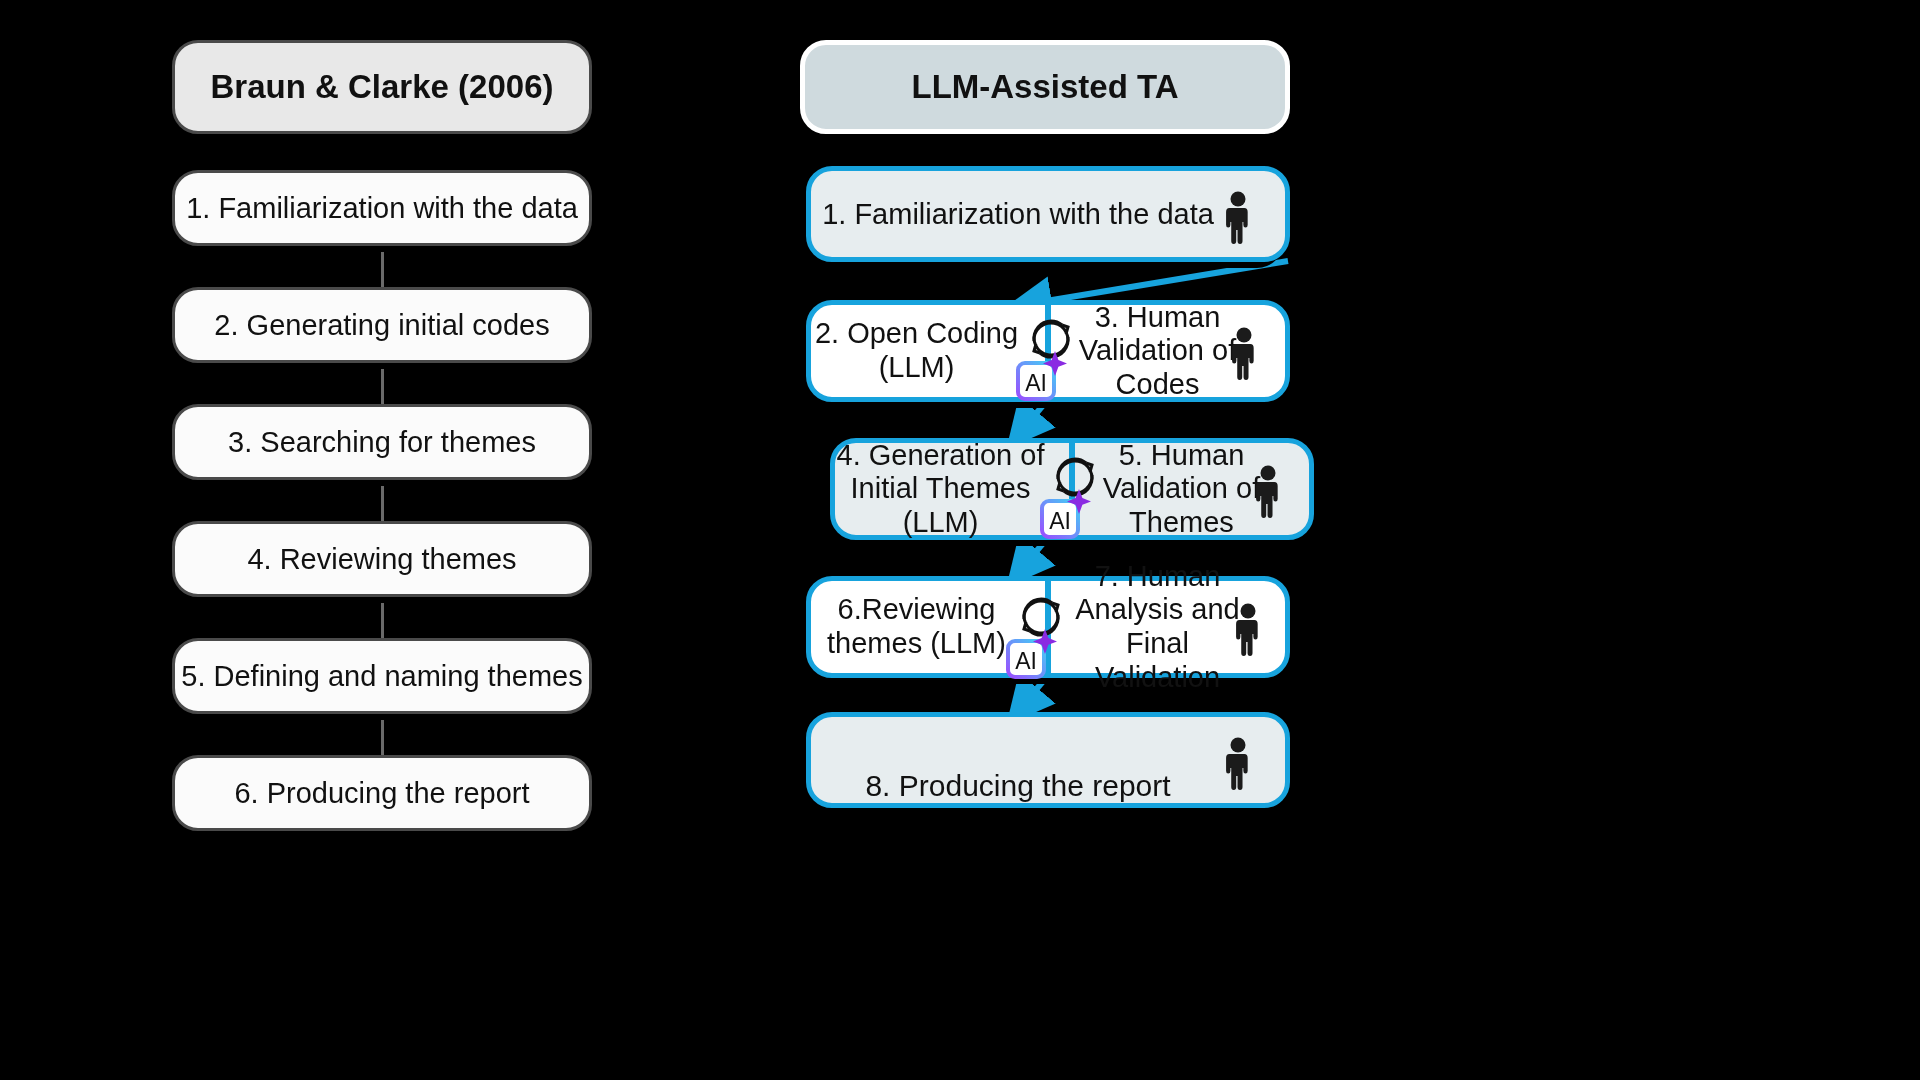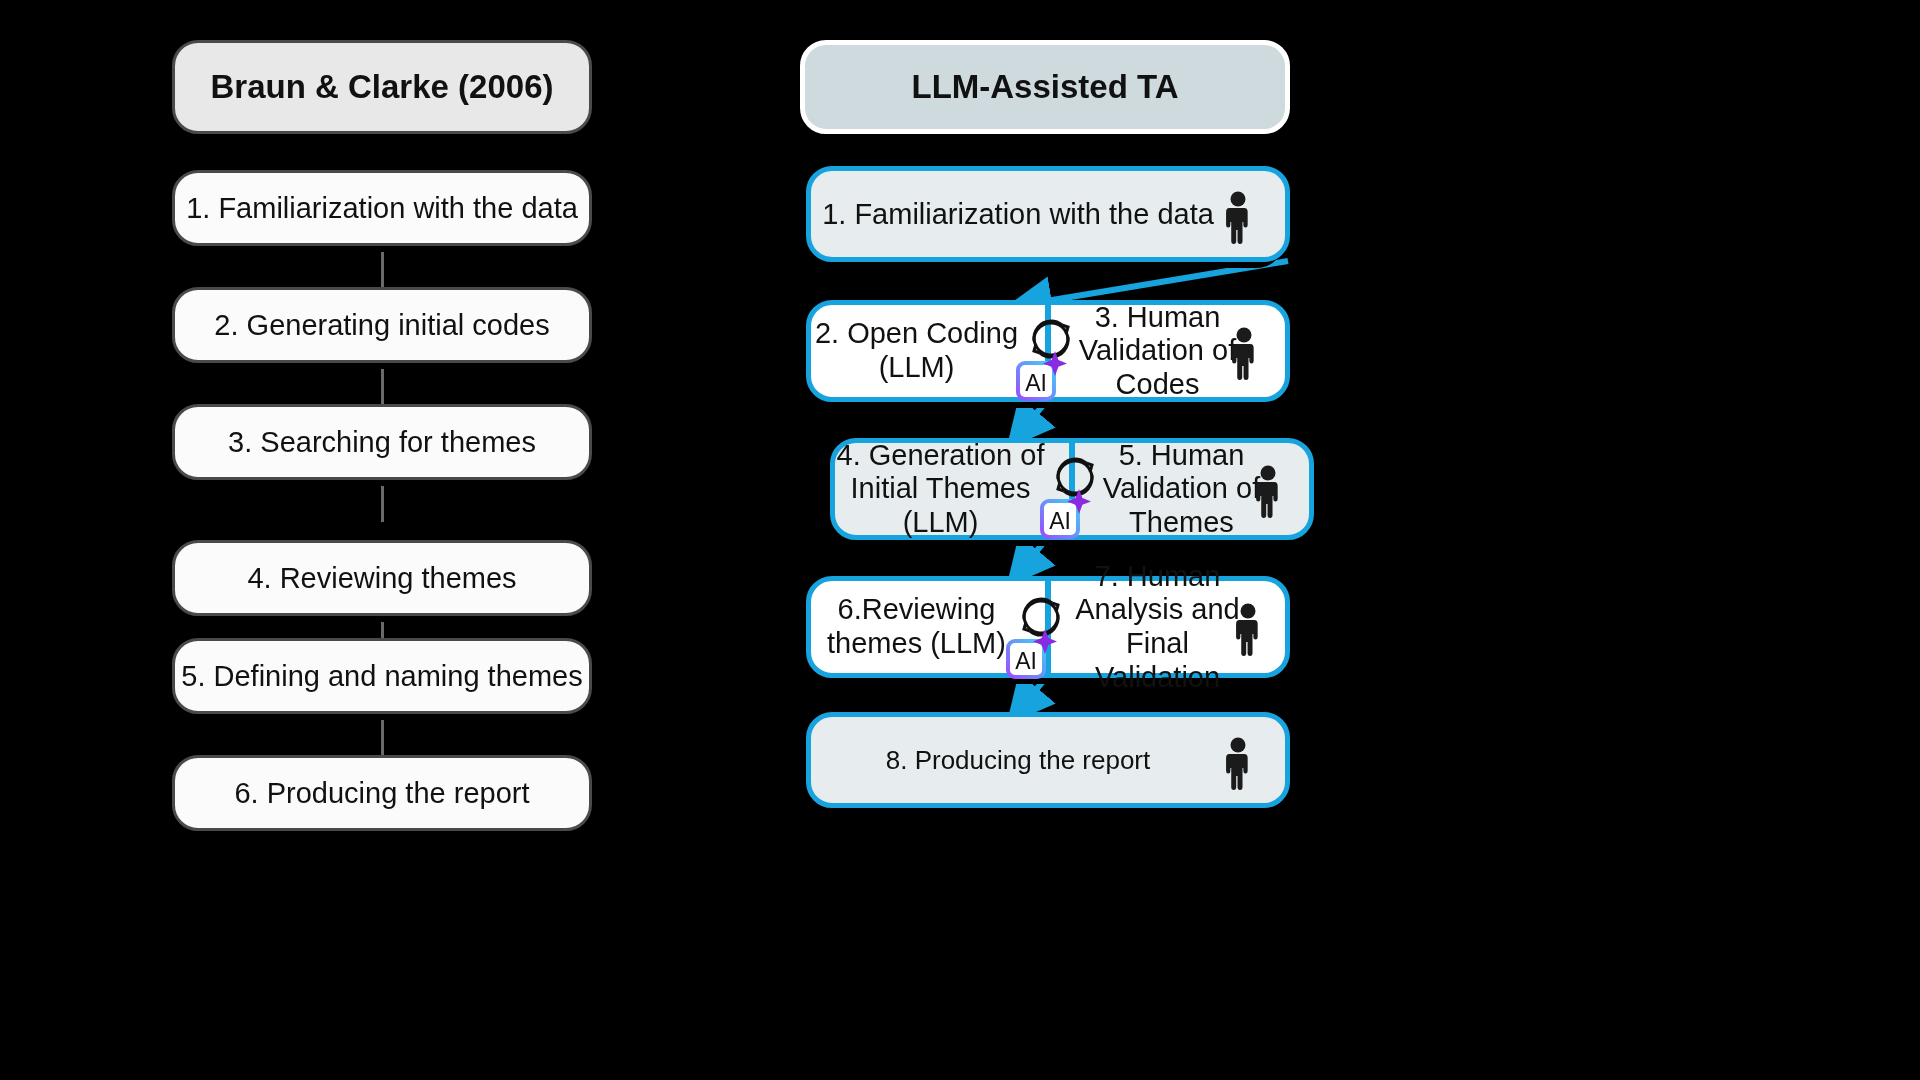--- a/index.html
+++ b/index.html
@@ -62,21 +62,21 @@
 
   <div class="box lbox" style="left:172px;top:170px;width:420px;height:76px;">
     <span>1. Familiarization with the data</span>
   </div>
   <div class="box lbox" style="left:172px;top:287px;width:420px;height:76px;">
     <span>2. Generating initial codes</span>
   </div>
   <div class="box lbox" style="left:172px;top:404px;width:420px;height:76px;">
     <span>3. Searching for themes</span>
   </div>
-  <div class="box lbox" style="left:172px;top:521px;width:420px;height:76px;margin-top:19px;">
+  <div class="box lbox" style="left:172px;top:521px;width:420px;height:76px;">
     <span>4. Reviewing themes</span>
   </div>
   <div class="box lbox" style="left:172px;top:638px;width:420px;height:76px;text-align:center;">
     <span>5. Defining and naming themes</span>
   </div>
   <div class="box lbox" style="left:172px;top:755px;width:420px;height:76px;">
     <span>6. Producing the report</span>
   </div>
 
   <div class="box rhead" style="left:800px;top:40px;width:490px;height:94px;">
@@ -186,21 +186,21 @@
       <text x="21" y="42" font-family="Liberation Sans, sans-serif" font-size="23" fill="#111" text-anchor="middle">AI</text>
       <path d="M40 2 L43.4 11 L52 14.4 L43.4 17.8 L40 27 L36.6 17.8 L28 14.4 L36.6 11 Z" fill="#8a2be2"></path>
     </svg>
     <svg class="person" style="right:22px;top:22px;" viewBox="0 0 30 56">
       <circle cx="15" cy="8" r="7.5" fill="#1b1b1b"></circle>
       <path d="M15 17 h6.5 a4 4 0 0 1 4 4 v13 a2.6 2.6 0 0 1 -5.2 0 v-3 h-1 v19 a3 3 0 0 1 -6 0 v-11 h-1.6 v11 a3 3 0 0 1 -6 0 v-19 h-1 v3 a2.6 2.6 0 0 1 -5.2 0 v-13 a4 4 0 0 1 4 -4 z" fill="#1b1b1b" transform="translate(3.5,0) scale(0.83,1)"></path>
     </svg>
   </div>
 
   <div class="box rbox" style="left:806px;top:712px;width:484px;height:96px;position:absolute;display:block;">
-    <div style="position:absolute;left:0;right:60px;top:0;bottom:0;display:flex;align-items:center;justify-content:center;font-size:26px;">
+    <div style="position:absolute;left:0;right:60px;top:0;bottom:0;display:flex;align-items:flex-end;justify-content:center;font-size:30px;">
       <span>8. Producing the report</span>
     </div>
     <svg class="person" style="right:32px;top:20px;" viewBox="0 0 30 56">
       <circle cx="15" cy="8" r="7.5" fill="#1b1b1b"></circle>
       <path d="M15 17 h6.5 a4 4 0 0 1 4 4 v13 a2.6 2.6 0 0 1 -5.2 0 v-3 h-1 v19 a3 3 0 0 1 -6 0 v-11 h-1.6 v11 a3 3 0 0 1 -6 0 v-19 h-1 v3 a2.6 2.6 0 0 1 -5.2 0 v-13 a4 4 0 0 1 4 -4 z" fill="#1b1b1b" transform="translate(3.5,0) scale(0.83,1)"></path>
     </svg>
   </div>
 
 </div>
 

